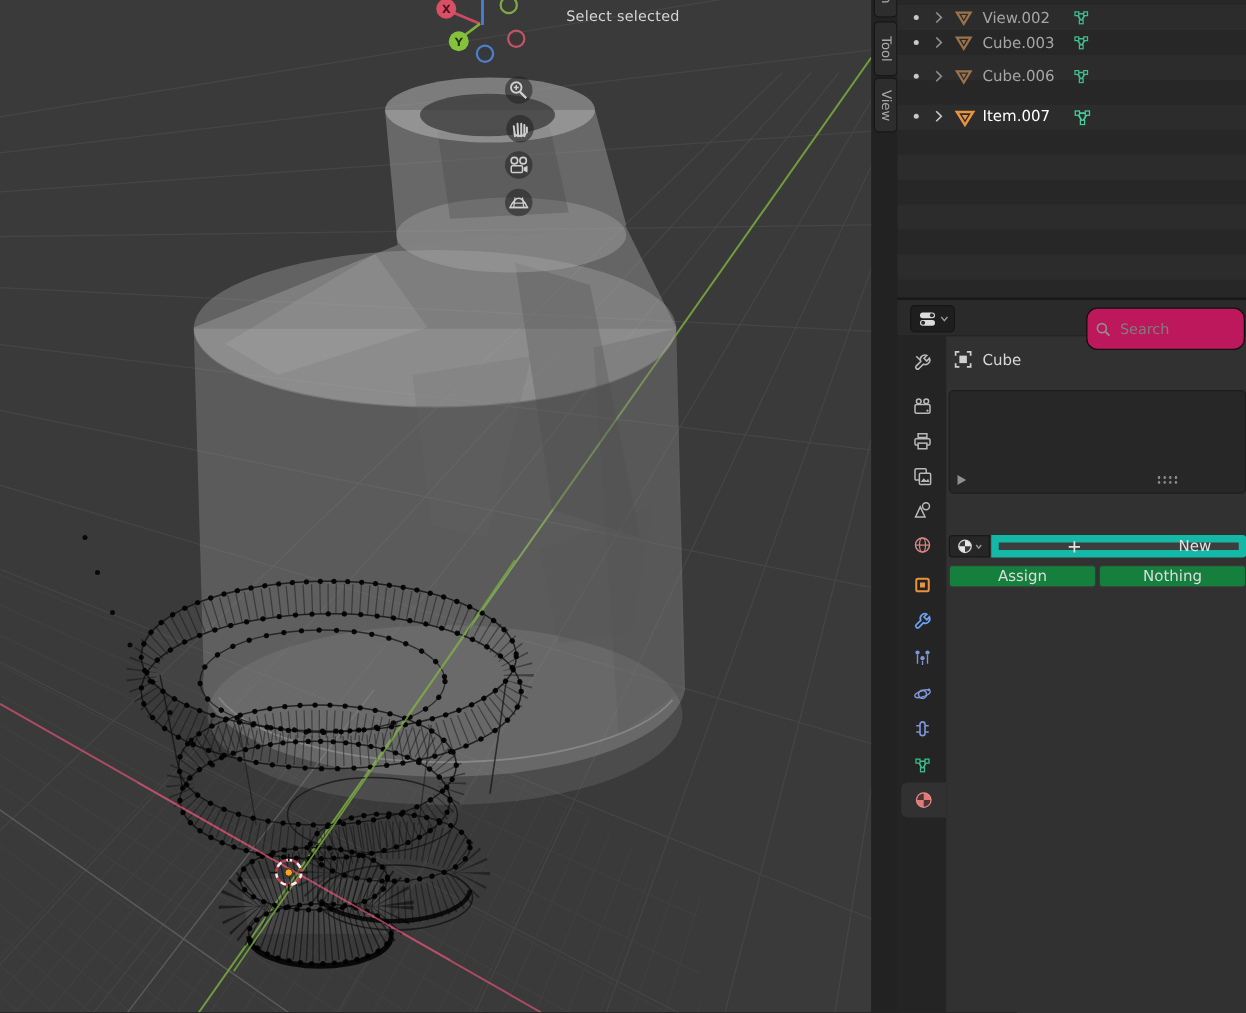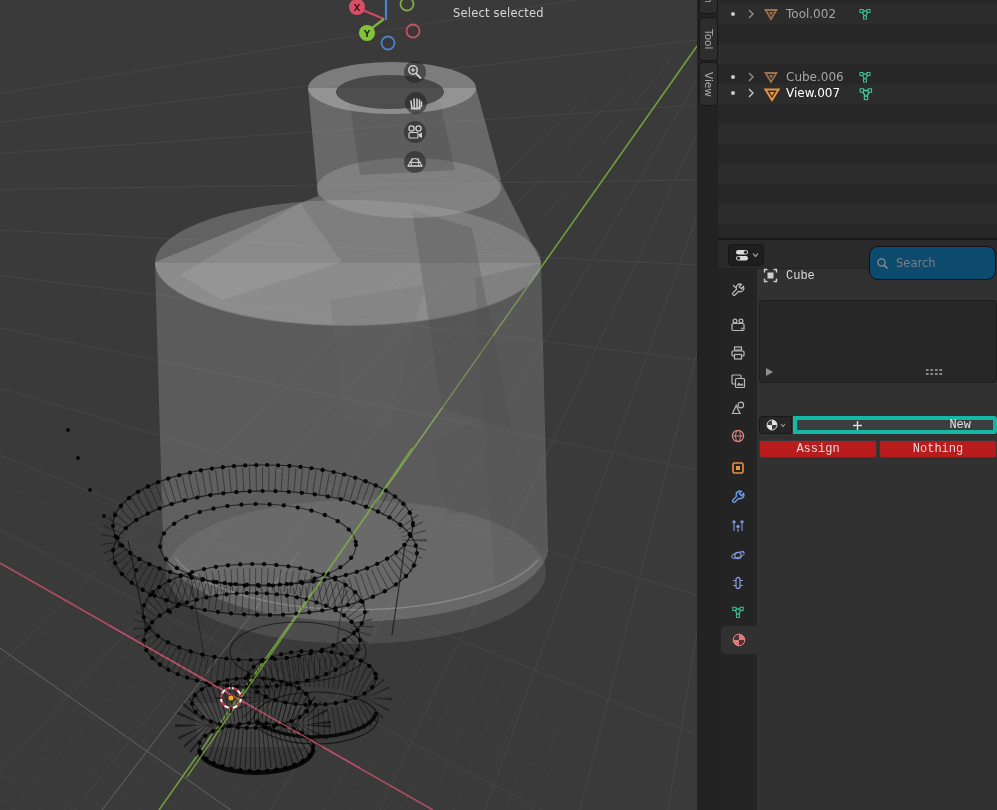--- a/index.html
+++ b/index.html
@@ -22,45 +22,45 @@
   .ol-row .chev{position:absolute;left:29px;top:4px;}
   .ol-row .mico{position:absolute;left:45px;top:2px;}
   .ol-row .lbl{position:absolute;left:68px;top:3px;font-size:12px;color:#a5a5a5;}
   .ol-row .dico{position:absolute;left:139px;top:2px;}
   .ol-row.selected .lbl{color:#ffffff;}
   
   #props{position:absolute;left:718px;top:240px;width:279px;height:570px;background:#313131;}
   #props-header{position:absolute;left:0;top:0;width:279px;height:28px;background:#2a2a2a;border-bottom:1px solid #242424;}
   #editor-type-btn{position:absolute;left:10px;top:4px;width:34px;height:20px;background:#1e1e1e;border:1px solid #161616;
       border-radius:4px;display:flex;align-items:center;justify-content:center;gap:2px;}
-  #search-box{position:absolute;left:151px;top:6px;width:127px;height:17px;background:#0c4a6e;border:1px solid #111;
+  #search-box{position:absolute;left:151px;top:6px;width:127px;height:17px;background:#be185d;border:1px solid #111;
       border-radius:9px;display:flex;align-items:center;padding:16px 6px;box-sizing:border-box;}
   #search-box input{background:transparent;border:none;outline:none;color:#bbb;font-size:11.5px;width:90px;
       font-family:"DejaVu Sans","Liberation Sans",sans-serif;}
   #search-box input::placeholder{color:#7d7d7d;}
   #tabcol{position:absolute;left:0;top:28px;width:39px;height:542px;background:#242424;}
   .ptab{position:absolute;left:0;width:39px;height:28px;display:flex;align-items:center;justify-content:center;}
   .ptab.active{left:3px;width:36px;background:#313131;border-radius:5px 0 0 5px;}
-  #pcontent{position:absolute;left:39px;top:16px;width:240px;height:542px;font-family:Liberation Mono, monospace;}
+  #pcontent{position:absolute;left:39px;top:28px;width:240px;height:542px;}
   #breadcrumb{position:absolute;left:6px;top:12px;display:flex;align-items:center;gap:8px;}
   #breadcrumb .txt{font-size:12px;color:#d8d8d8;}
   #slotbox{position:absolute;left:2px;top:44px;width:236px;height:81px;background:#272727;border:1px solid #1e1e1e;border-radius:4px;}
   #slotbox .expander{position:absolute;left:6px;bottom:6px;width:0;height:0;border-left:7px solid #8f8f8f;
       border-top:4.5px solid transparent;border-bottom:4.5px solid transparent;}
   #slotbox .grip{position:absolute;left:165px;bottom:7px;width:18px;height:7px;
       background-image:radial-gradient(#8a8a8a 34%, transparent 36%);background-size:4.5px 4px;}
   #browse-row{position:absolute;left:2px;top:160px;width:238px;height:18px;display:flex;gap:1px;}
   #mat-browse{width:33px;height:18px;background:#262626;border:1px solid #191919;border-radius:3px 0 0 3px;
       box-sizing:border-box;display:flex;align-items:center;justify-content:center;gap:1px;}
-  #new-btn{flex:1;height:18px;background:#3d3d3d;border:4px solid #14b8a6;border-radius:0 3px 3px 0;box-sizing:border-box;
+  #new-btn{flex:1;height:18px;background:#3d3d3d;border:6px solid #14b8a6;border-radius:0 3px 3px 0;box-sizing:border-box;
       display:flex;align-items:center;color:#e2e2e2;font-size:12px;padding-left:48px;}
   #new-btn .pluswrap{margin-left:7px;display:flex;}
   #new-btn .nlbl{margin-left:auto;margin-right:22px;}
   #assign-row{position:absolute;left:2px;top:184px;width:238px;height:18px;display:flex;gap:2px;}
-  .gbtn{flex:1;height:18px;background:#b91c1c;border:1px solid #383838;border-radius:3px;box-sizing:border-box;
+  .gbtn{flex:1;height:18px;background:#15803d;border:1px solid #383838;border-radius:3px;box-sizing:border-box;
       display:flex;align-items:center;justify-content:center;color:#dcdcdc;font-size:12px;}
   .chevron-svg{display:block;}
 </style>
 </head>
 <body>
 
 <div id="app">
 
   <div id="viewport">
     <svg id="scene" width="697" height="810" viewBox="0 0 697 810">
@@ -272,29 +272,46 @@
 
     <div class="ol-row" style="top:4px">
       <span class="dot"></span>
       <svg class="chev" width="8" height="12">
           <polyline points="2,2 6,6 2,10" fill="none" stroke="#8f8f8f" stroke-width="1.4"></polyline>
         </svg>
       <svg class="mico" width="16" height="16">
           <path d="M2.5,4 L13.5,4 L8,13 Z" fill="none" stroke="#9b7249" stroke-width="1.8"></path>
           <path d="M6,6 L10,6 L8,9.5 Z" fill="#9b7249"></path>
         </svg>
-      <span class="lbl">Tool.002</span>
+      <span class="lbl">View.002</span>
       <svg class="dico" width="16" height="16">
           <path d="M4.5,5 L11.5,5 L8,11 Z" fill="none" stroke="#3fbf8f" stroke-width="1.3"></path>
           <rect x="3" y="3.5" width="3" height="3" fill="#272727" stroke="#3fbf8f"></rect>
           <rect x="10" y="3.5" width="3" height="3" fill="#272727" stroke="#3fbf8f"></rect>
           <rect x="6.5" y="10" width="3" height="3" fill="#272727" stroke="#3fbf8f"></rect>
         </svg>
     </div>
-    <div class="ol-row" style="top:67px">
+    <div class="ol-row" style="top:24px">
+      <span class="dot"></span>
+      <svg class="chev" width="8" height="12">
+          <polyline points="2,2 6,6 2,10" fill="none" stroke="#8f8f8f" stroke-width="1.4"></polyline>
+        </svg>
+      <svg class="mico" width="16" height="16">
+          <path d="M2.5,4 L13.5,4 L8,13 Z" fill="none" stroke="#9b7249" stroke-width="1.8"></path>
+          <path d="M6,6 L10,6 L8,9.5 Z" fill="#9b7249"></path>
+        </svg>
+      <span class="lbl">Cube.003</span>
+      <svg class="dico" width="16" height="16">
+          <path d="M4.5,5 L11.5,5 L8,11 Z" fill="none" stroke="#3fbf8f" stroke-width="1.3"></path>
+          <rect x="3" y="3.5" width="3" height="3" fill="#272727" stroke="#3fbf8f"></rect>
+          <rect x="10" y="3.5" width="3" height="3" fill="#272727" stroke="#3fbf8f"></rect>
+          <rect x="6.5" y="10" width="3" height="3" fill="#272727" stroke="#3fbf8f"></rect>
+        </svg>
+    </div>
+    <div class="ol-row" style="top:51px">
       <span class="dot"></span>
       <svg class="chev" width="8" height="12">
           <polyline points="2,2 6,6 2,10" fill="none" stroke="#8f8f8f" stroke-width="1.4"></polyline>
         </svg>
       <svg class="mico" width="16" height="16">
           <path d="M2.5,4 L13.5,4 L8,13 Z" fill="none" stroke="#9b7249" stroke-width="1.8"></path>
           <path d="M6,6 L10,6 L8,9.5 Z" fill="#9b7249"></path>
         </svg>
       <span class="lbl">Cube.006</span>
       <svg class="dico" width="16" height="16">
@@ -306,21 +323,21 @@
     </div>
     <div class="ol-row selected" style="top:83px">
       <span class="dot"></span>
       <svg class="chev" width="8" height="12">
           <polyline points="2,2 6,6 2,10" fill="none" stroke="#c5c5c5" stroke-width="1.4"></polyline>
         </svg>
       <svg class="mico" width="18" height="18">
           <path d="M2.5,4.5 L15.5,4.5 L9,15 Z" fill="none" stroke="#e8933f" stroke-width="2"></path>
           <path d="M6.5,7 L11.5,7 L9,11 Z" fill="#e8933f"></path>
         </svg>
-      <span class="lbl" style="color:#fff">View.007</span>
+      <span class="lbl" style="color:#fff">Item.007</span>
       <svg class="dico" width="18" height="18">
           <path d="M5,5.5 L13,5.5 L9,12.5 Z" fill="none" stroke="#45d19c" stroke-width="1.4"></path>
           <rect x="3.2" y="3.8" width="3.4" height="3.4" fill="#272727" stroke="#45d19c"></rect>
           <rect x="11.2" y="3.8" width="3.4" height="3.4" fill="#272727" stroke="#45d19c"></rect>
           <rect x="7.3" y="11.2" width="3.4" height="3.4" fill="#272727" stroke="#45d19c"></rect>
         </svg>
     </div>
   </div>
 
   <div id="props">

